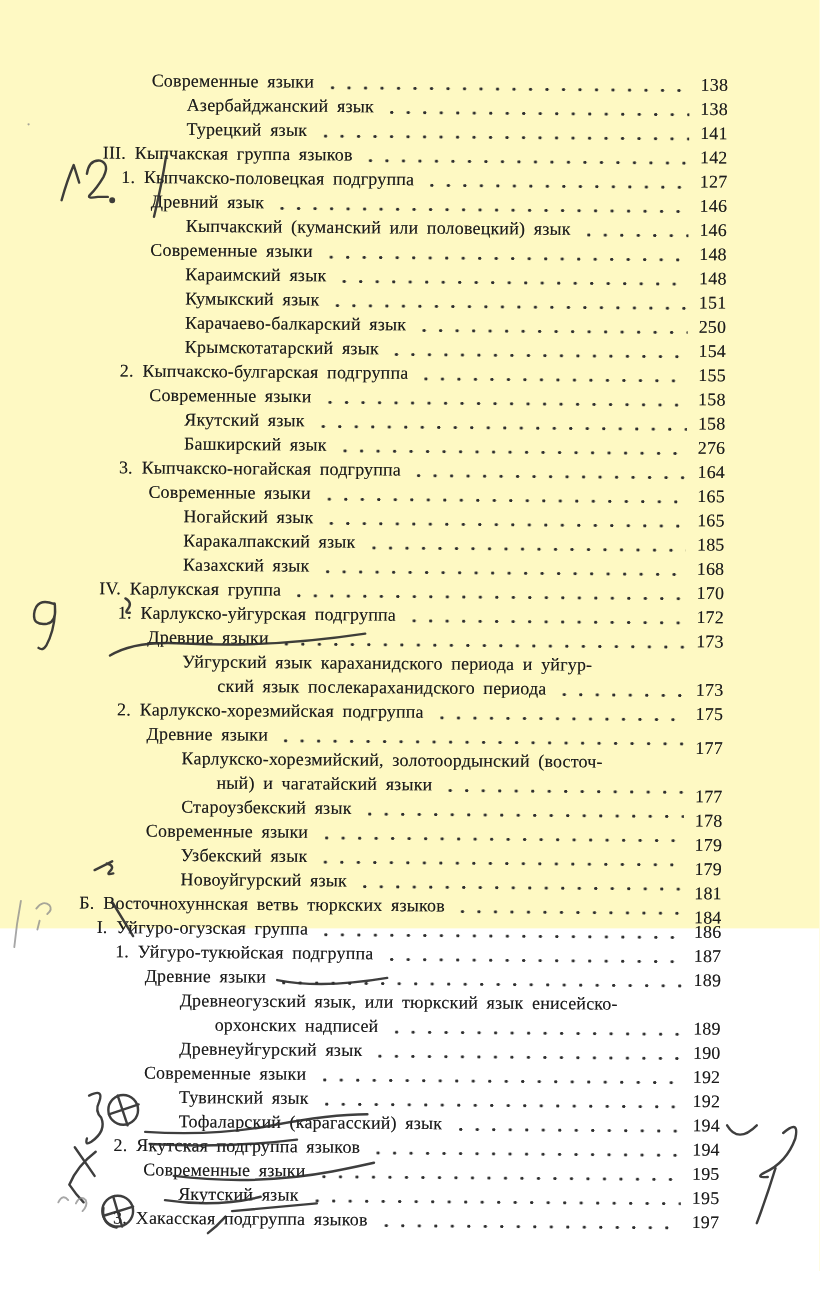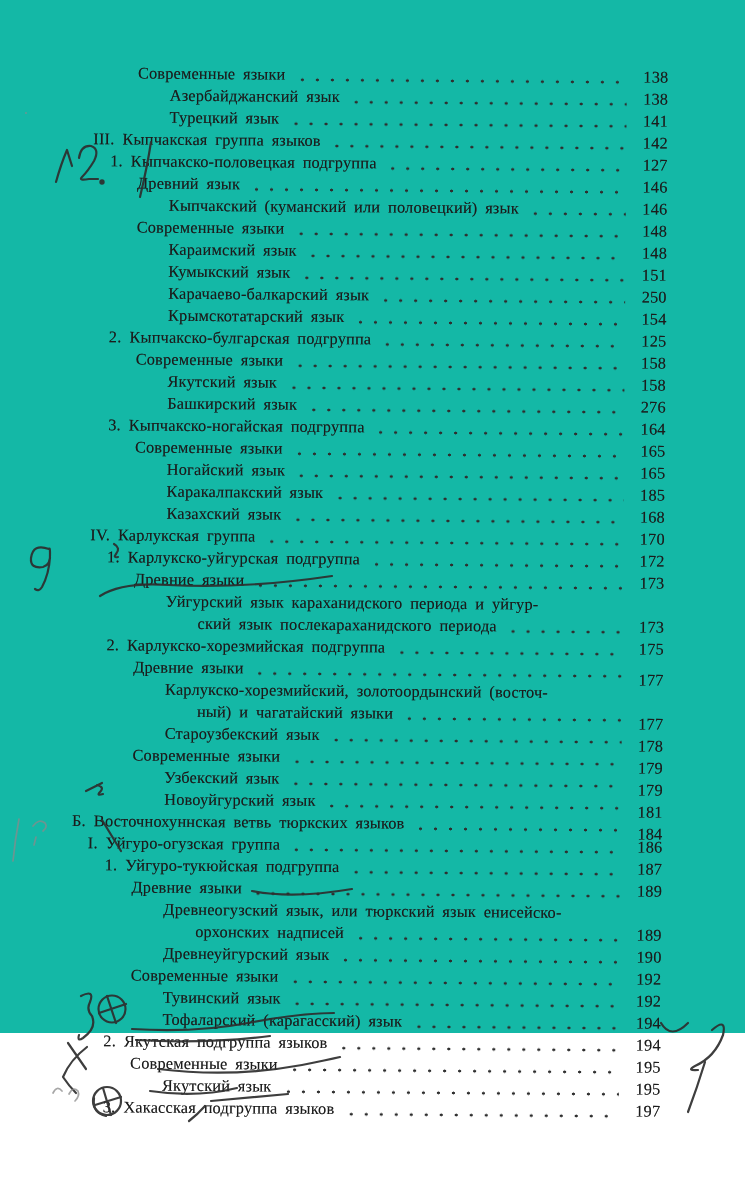--- a/index.html
+++ b/index.html
@@ -1,20 +1,20 @@
 <!DOCTYPE html>
 <html><head>
 <meta charset="utf-8">
 <style>
   html,body{margin:0;padding:0;}
   body{
     width:745px;height:1189px;overflow:hidden;background:#ffffff;
   }
   .page{
-    position:relative;width:745px;height:1033px;background:#14b8a6;
+    position:relative;width:745px;height:844px;background:#fef9c3;
     font-family:"Liberation Serif","DejaVu Serif",serif;color:#1c1c1c;
   }
   .toc{
     position:absolute;top:67px;left:0;right:0;
     transform:rotate(0.45deg);transform-origin:710px 0;
   }
   .row{
     display:flex;align-items:baseline;height:22px;line-height:22px;
     padding-right:70px;font-size:16.3px;white-space:nowrap;
     word-spacing:3.5px;letter-spacing:0.2px;
@@ -25,21 +25,21 @@
   .lvl1{padding-left:94px;}
   .lvl2{padding-left:111px;}
   .lvl3{padding-left:138px;}
   .lvl4{padding-left:170px;}
   .lvl5{padding-left:202px;}
   .leader{
     flex:1 1 auto;height:6px;align-self:flex-end;margin:0 10px 3px 14px;
     background-image:radial-gradient(circle at 2.5px 3px,#2e2e2e 1.25px,rgba(0,0,0,0) 1.7px);
     background-size:15px 6px;background-repeat:repeat-x;background-position:left bottom;
   }
-  .pagenum{flex:0 0 38px;text-align:center;}
+  .pagenum{flex:0 0 38px;text-align:left;}
   .num-low .pagenum{transform:translateY(9px);}
   .no-page .leader{visibility:hidden;}
   .marks{position:absolute;left:0;top:0;width:745px;height:1189px;pointer-events:none;}
 </style>
 </head>
 <body>
 
 <div class="page">
   <div class="toc" id="toc">
       <div class="row lvl3">
@@ -111,21 +111,21 @@
       <div class="row lvl4">
 
     <span class="text">Крымскотатарский язык</span>
     <span class="leader"></span>
     <span class="pagenum">154</span>
   </div>
       <div class="row lvl2">
     <span class="prefix">2.</span>
     <span class="text">Кыпчакско-булгарская подгруппа</span>
     <span class="leader"></span>
-    <span class="pagenum">125</span>
+    <span class="pagenum">155</span>
   </div>
       <div class="row lvl3">
 
     <span class="text">Современные языки</span>
     <span class="leader"></span>
     <span class="pagenum">158</span>
   </div>
       <div class="row lvl4">
 
     <span class="text">Якутский язык</span>

